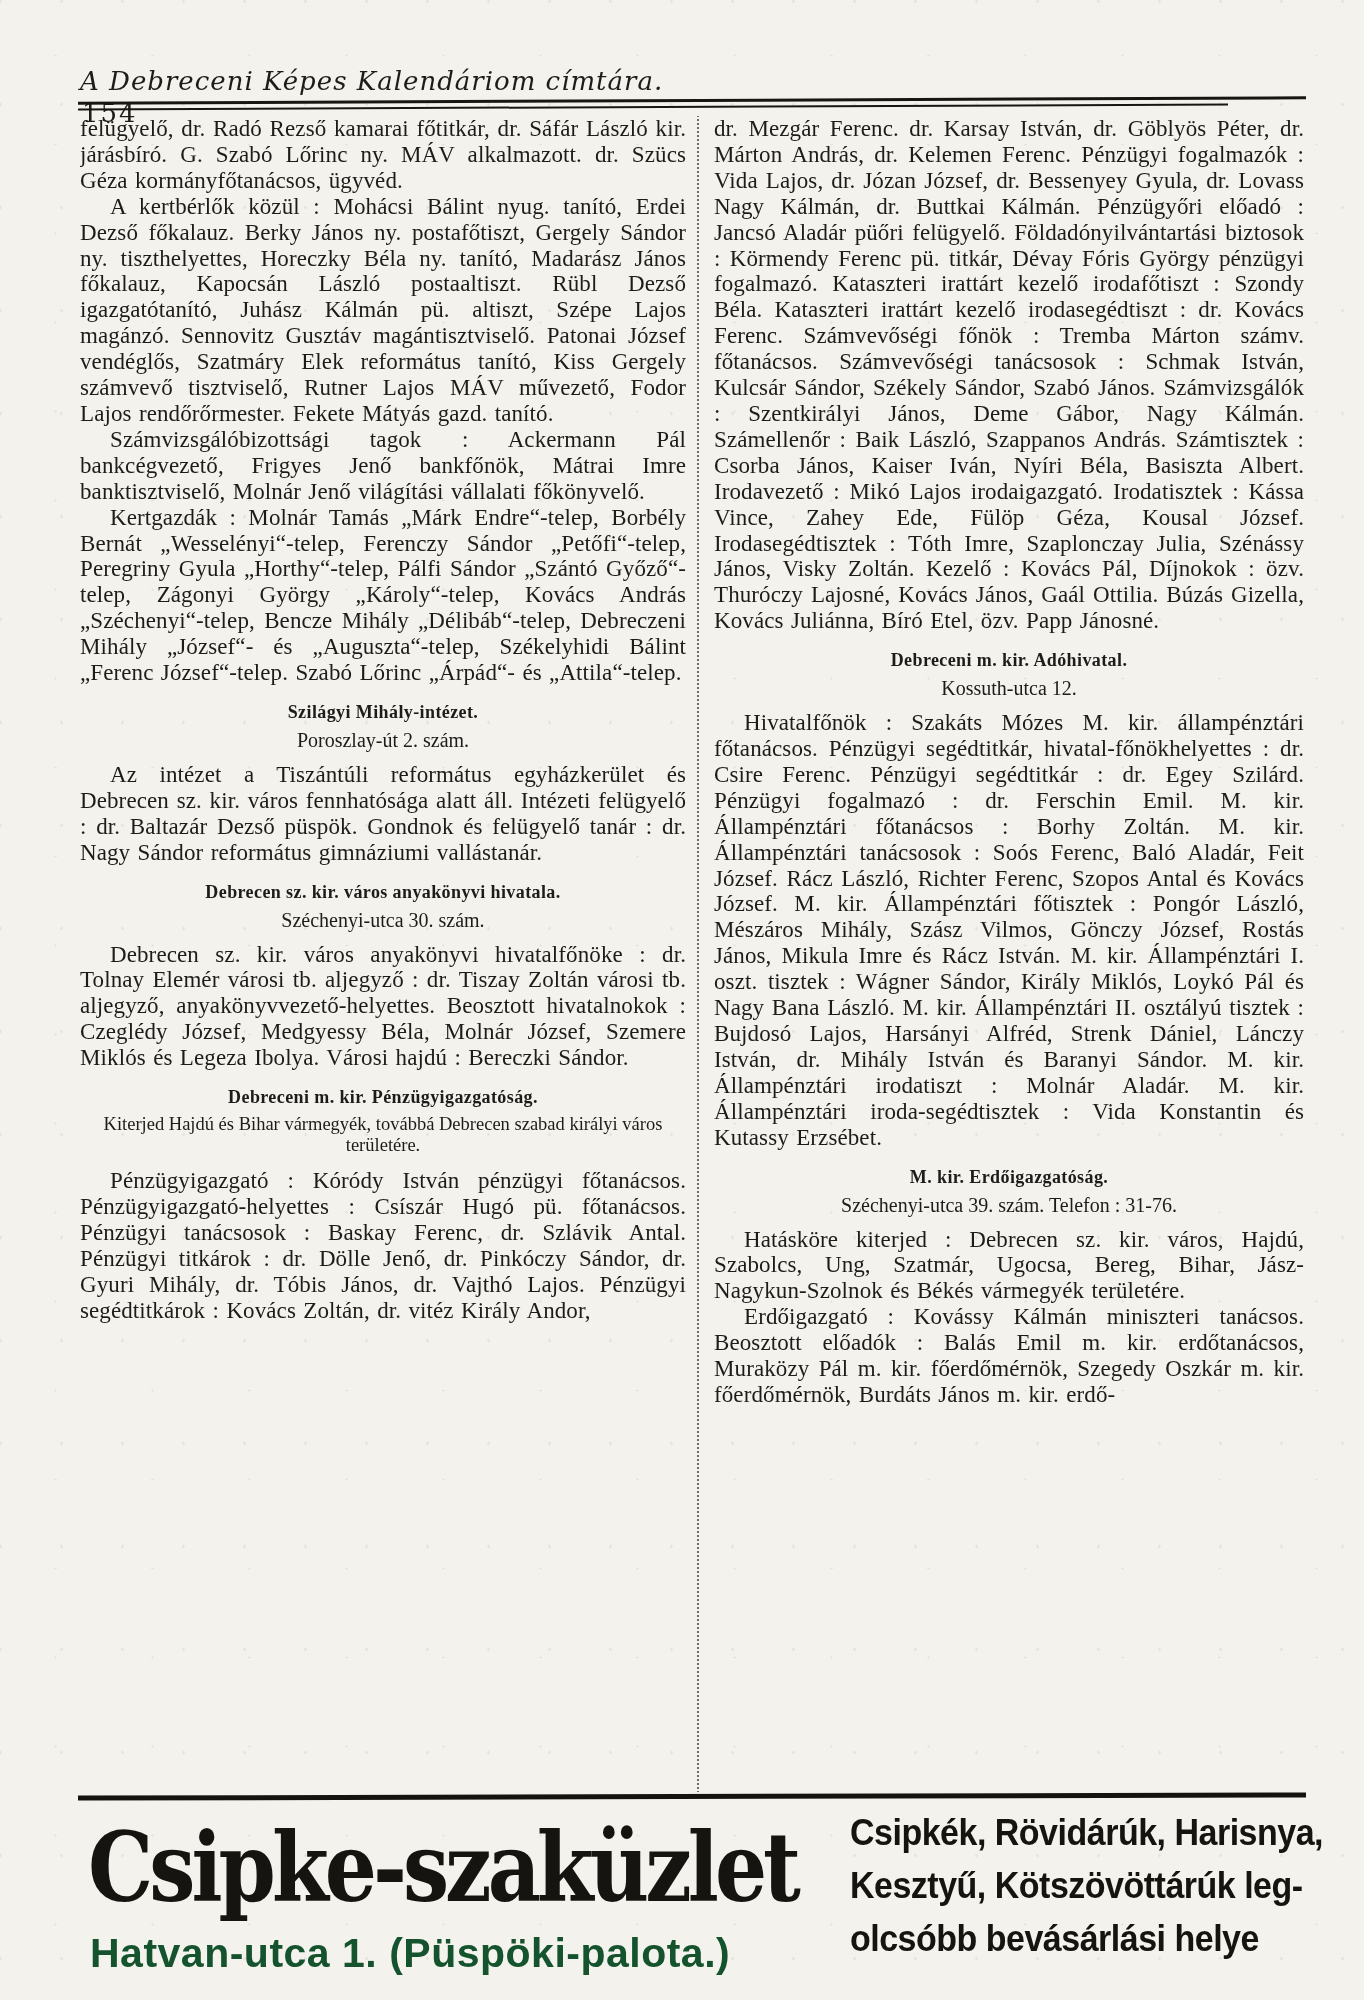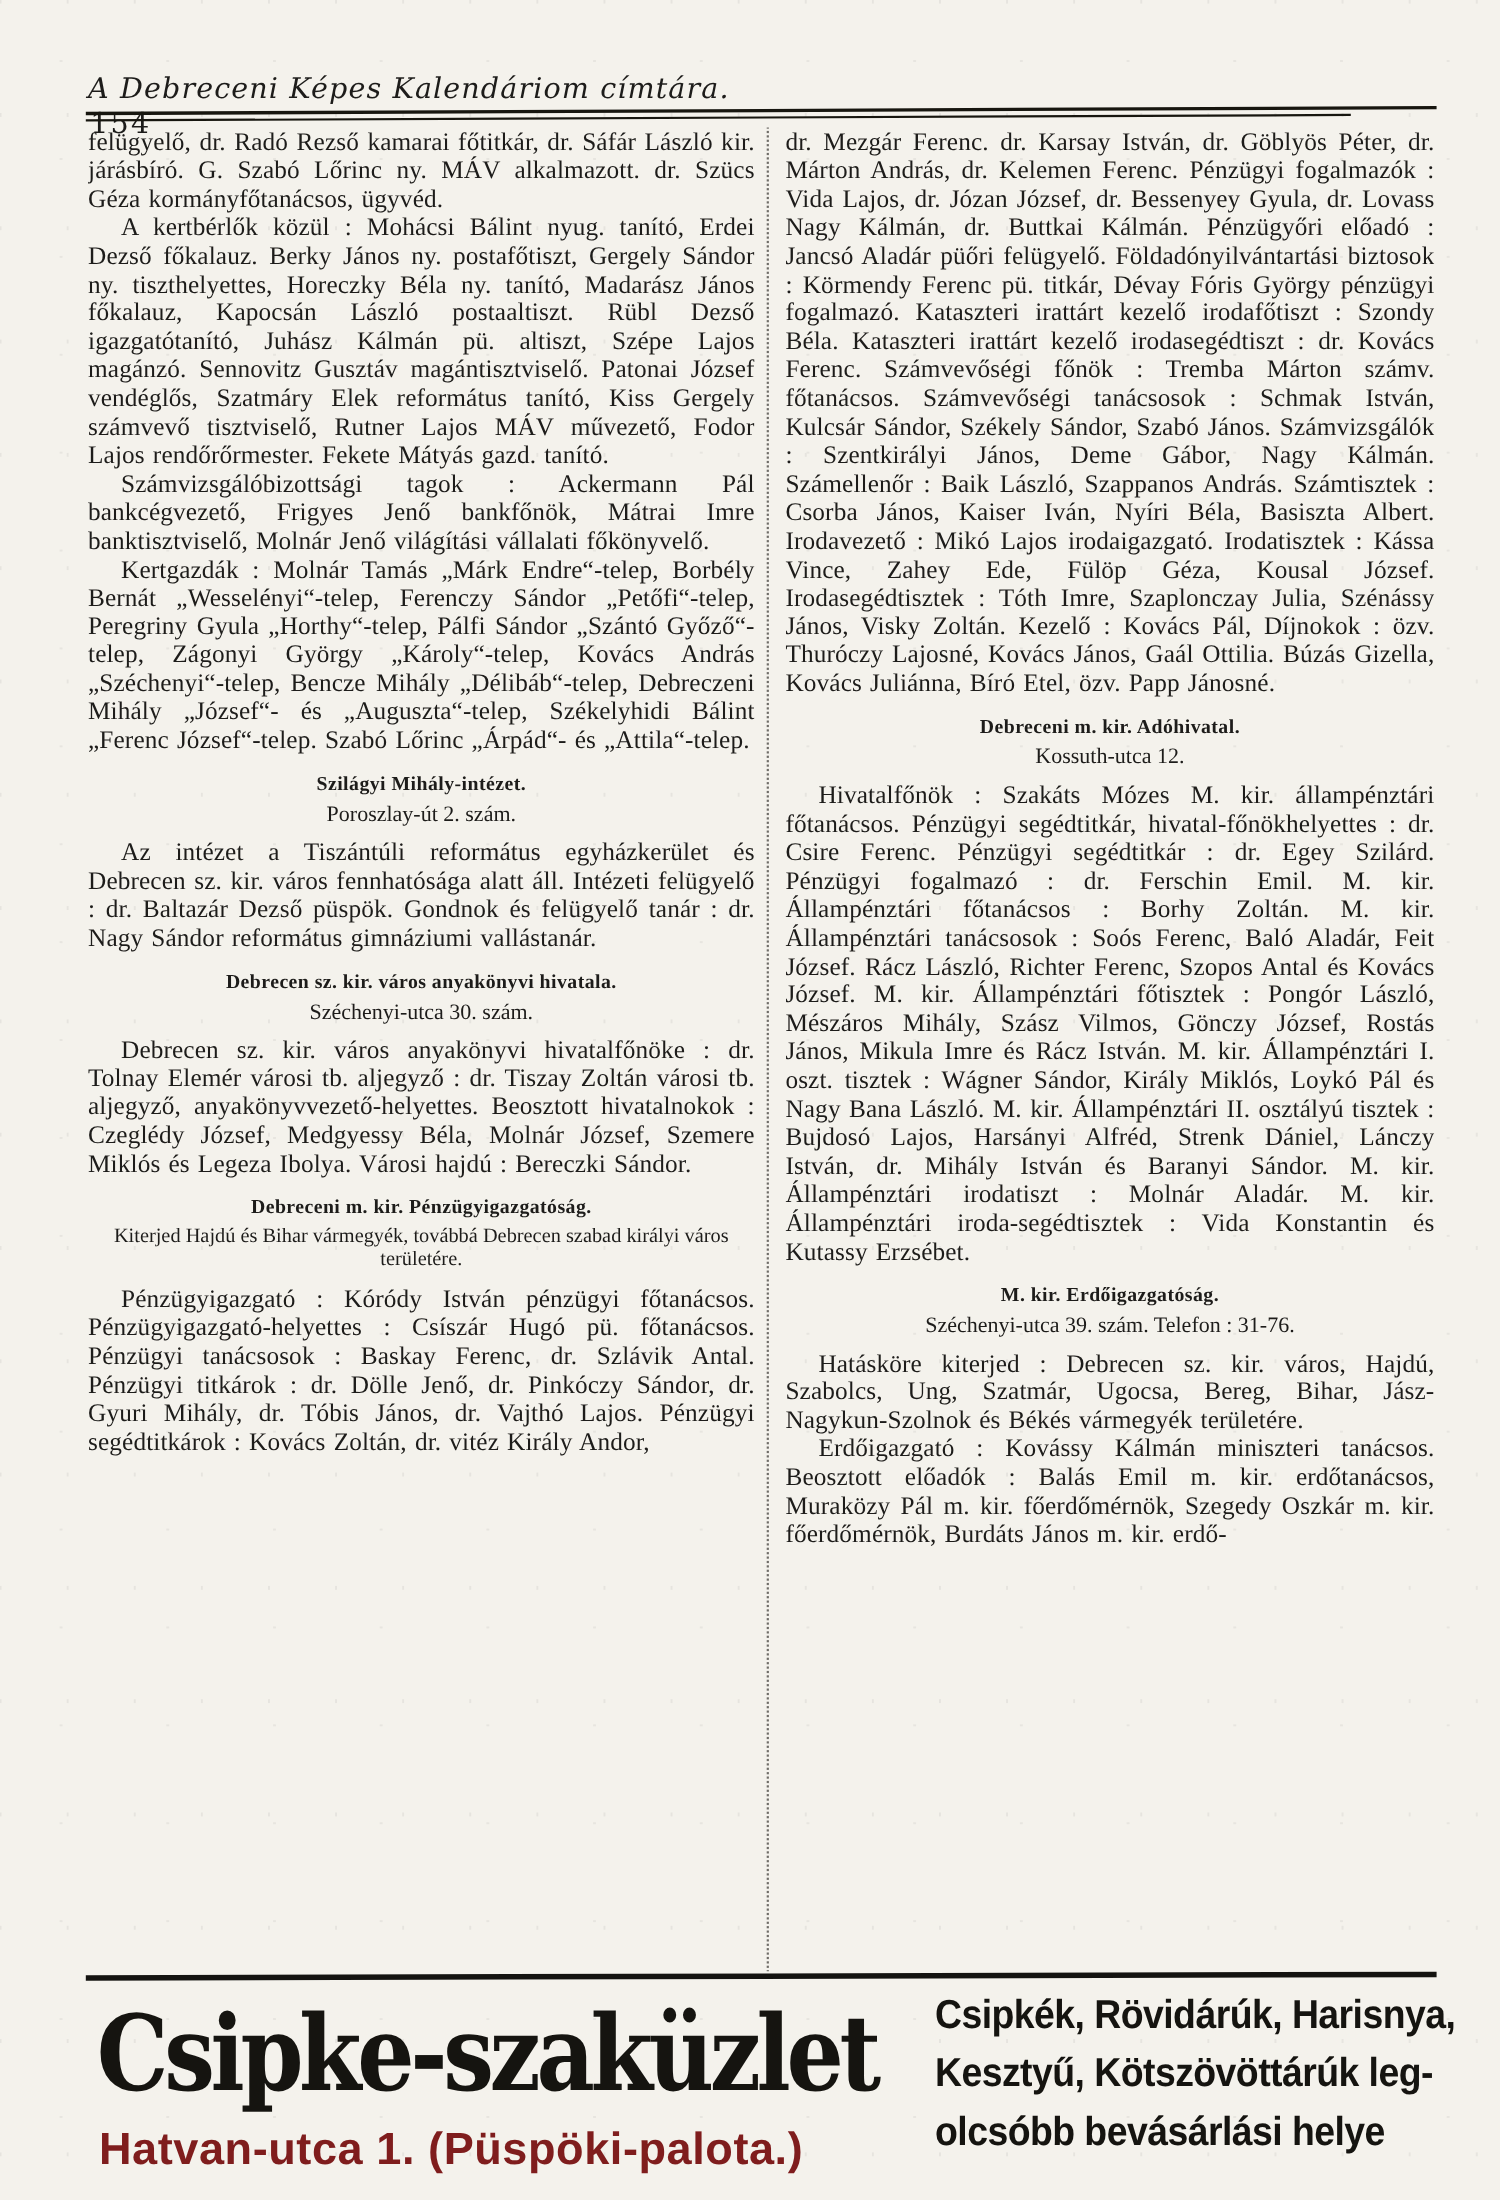--- a/index.html
+++ b/index.html
@@ -60,21 +60,21 @@
     position:absolute;left:88px;top:1812px;
     font-family:"DejaVu Serif","Liberation Serif",serif;
     font-weight:bold;font-size:82px;letter-spacing:-4px;
     transform:scaleY(1.16);transform-origin:left top;
     white-space:nowrap;color:#151410;
   }
   .ad-address{
     position:absolute;left:90px;top:1930px;
     font-family:"Liberation Sans","DejaVu Sans",sans-serif;
     font-weight:bold;font-size:41px;letter-spacing:.5px;
-    white-space:nowrap;color:#7f1d1d;
+    white-space:nowrap;color:#14532d;
   }
   .ad-tagline{
     position:absolute;left:850px;top:1806px;width:470px;
     font-family:"Liberation Sans","DejaVu Sans",sans-serif;
     font-weight:bold;font-size:34px;line-height:49px;
     letter-spacing:-.5px;color:#151410;
     transform:scaleY(1.08);transform-origin:left top;
     white-space:nowrap;
   }
 </style>

